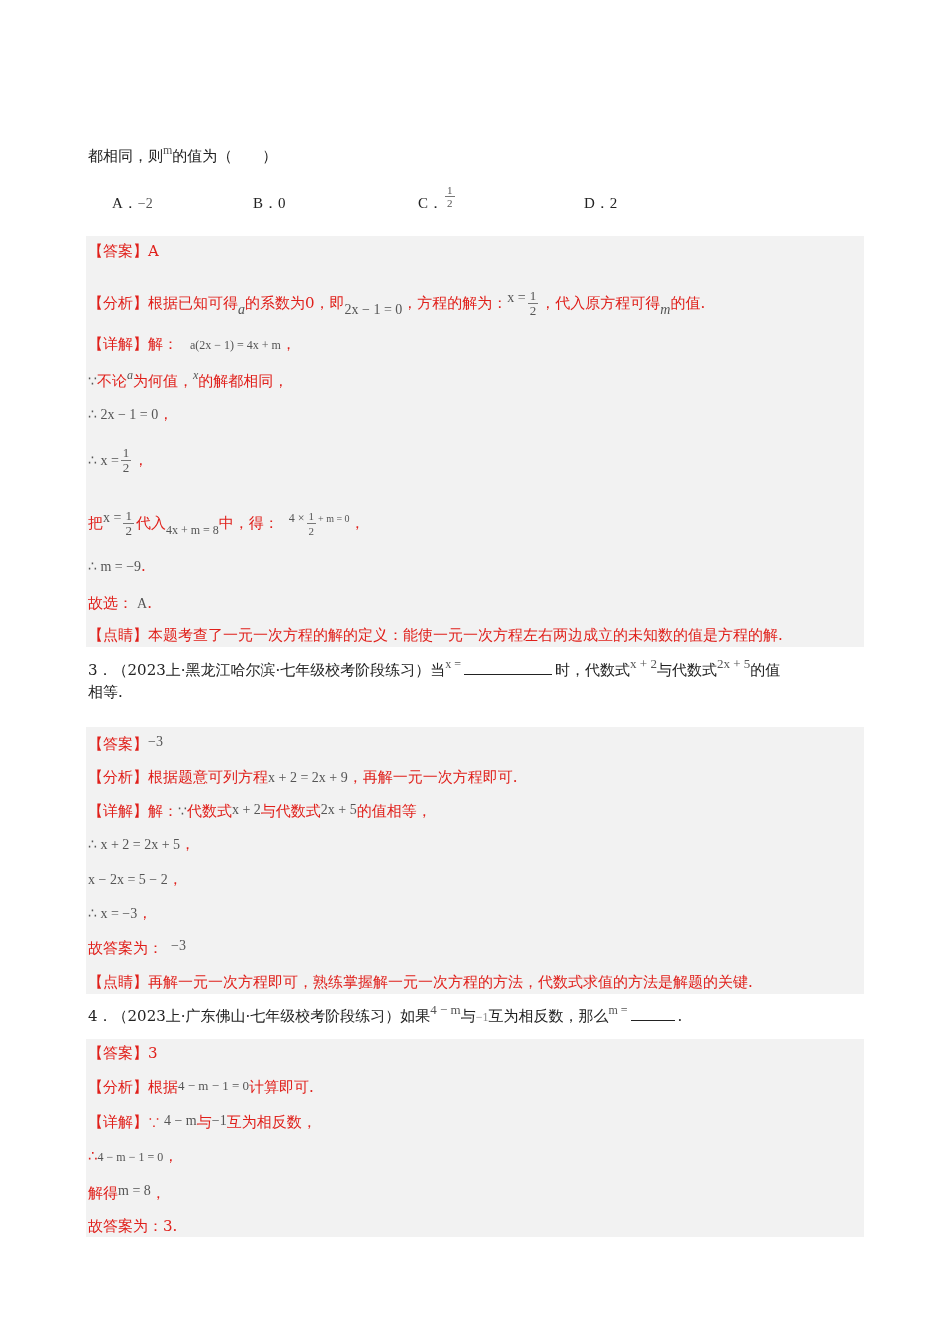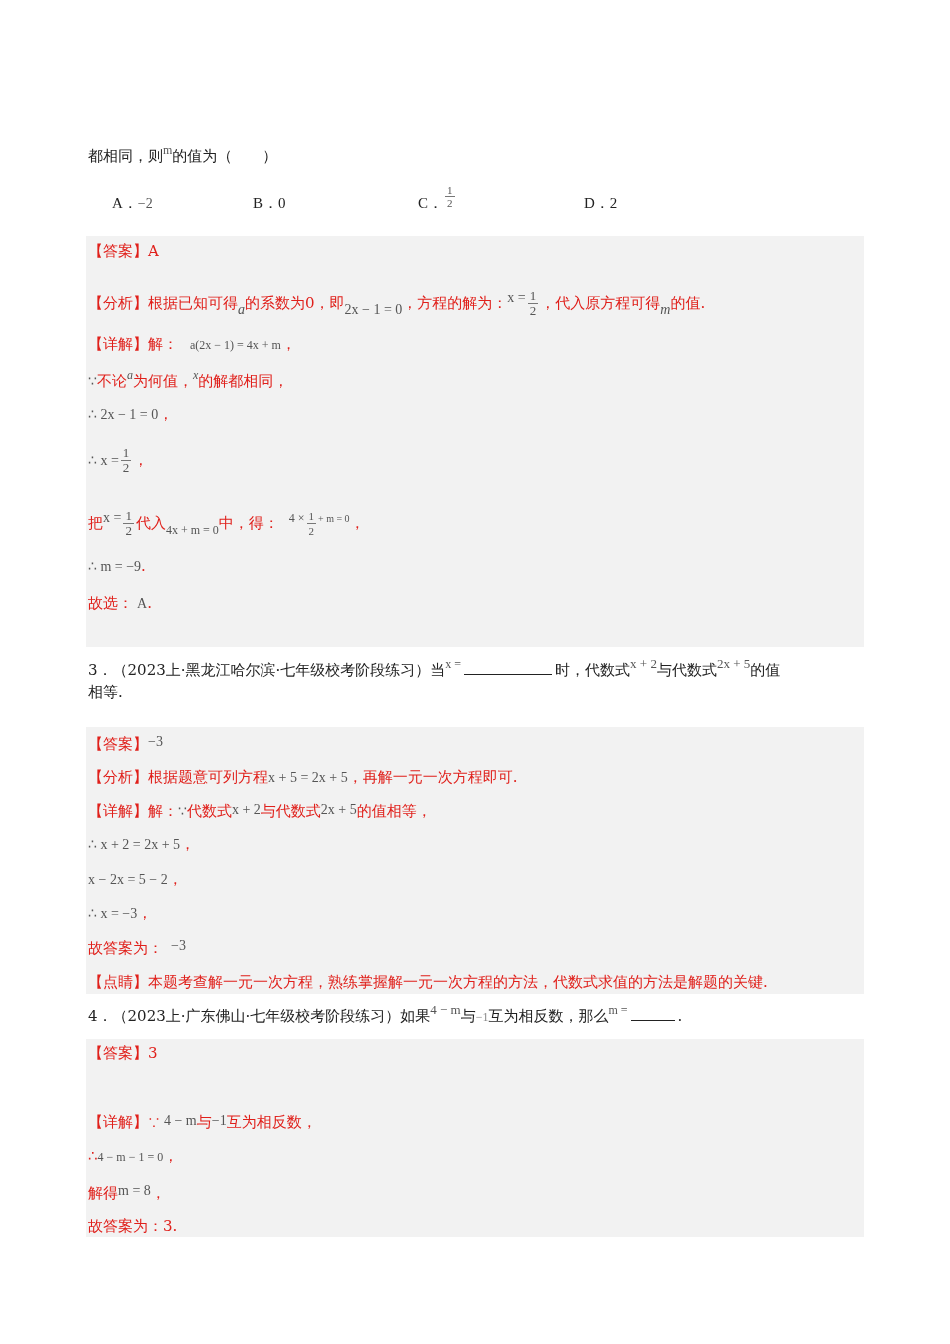--- a/index.html
+++ b/index.html
@@ -75,81 +75,87 @@
     <span class="math">∴ x =</span><span class="frac">
         <span class="num">1</span>
         <span>2</span>
       </span><span>，</span>
   </div>
 
   <div class="line red" style="top:482px;">
     <span>把</span><span class="math" style="position:relative;top:-6px;">x =</span><span class="frac">
         <span class="num">1</span>
         <span>2</span>
-      </span><span>代入</span><span class="math sub" style="font-size:12px;">4x + m = 0</span><span>中，得：</span><span class="math" style="margin-left:10px;font-size:12px;position:relative;top:-6px;">4 ×</span><span class="frac" style="font-size:11px;">
+      </span><span>代入</span><span class="math sub" style="font-size:12px;">4x + m = 8</span><span>中，得：</span><span class="math" style="margin-left:10px;font-size:12px;position:relative;top:-6px;">4 ×</span><span class="frac" style="font-size:11px;">
         <span class="num">1</span>
         <span>2</span>
       </span><span class="math" style="font-size:10px;position:relative;top:-6px;">+ m = 0</span><span>，</span>
   </div>
 
   <div class="line red" style="top:528px;">
     <span class="math">∴ m = −9</span><span>.</span>
   </div>
 
   <div class="line red" style="top:565px;">
     <span>故选：</span><span class="math" style="margin-left:4px;">A</span><span>.</span>
   </div>
 
+  <div class="line red" style="top:597px;">
+    <span class="tag">【点睛】</span><span>本题考查了一元一次方程的解的定义：能使一元一次方程左右两边成立的未知数的值是方程的解.</span>
+  </div>
 
   <div class="line black" style="top:632px;text-align:right;">
     <span>3．</span><span>（2023上·黑龙江哈尔滨·七年级校考阶段练习）</span><span>当</span><span class="math sup" style="font-size:12px;">x =</span><span class="blank" style="width:88px;margin:0 3px;"></span><span>时，代数式</span><span class="math sup" style="font-size:13px;">x + 2</span><span>与代数式</span><span class="math sup" style="font-size:13px;">2x + 5</span><span>的值</span>
   </div>
   <div class="line black" style="top:654px;">相等.</div>
 
   <div class="panel" style="top:700px;height:267px;"></div>
 
   <div class="line" style="top:706px;">
     <span class="tag">【答案】</span><span class="math" style="position:relative;top:-3px;">−3</span>
   </div>
 
   <div class="line red" style="top:739px;">
-    <span class="tag">【分析】</span><span>根据题意可列方程</span><span class="math">x + 5 = 2x + 5</span><span>，再解一元一次方程即可.</span>
+    <span class="tag">【分析】</span><span>根据题意可列方程</span><span class="math">x + 2 = 2x + 9</span><span>，再解一元一次方程即可.</span>
   </div>
 
   <div class="line red" style="top:773px;">
     <span class="tag">【详解】</span><span>解：</span><span class="math">∵</span><span>代数式</span><span class="math" style="position:relative;top:-2px;">x + 2</span><span>与代数式</span><span class="math" style="position:relative;top:-2px;">2x + 5</span><span>的值相等，</span>
   </div>
 
   <div class="line red" style="top:806px;">
     <span class="math">∴ x + 2 = 2x + 5</span><span>，</span>
   </div>
   <div class="line red" style="top:841px;">
     <span class="math">x − 2x = 5 − 2</span><span>，</span>
   </div>
   <div class="line red" style="top:875px;">
     <span class="math">∴ x = −3</span><span>，</span>
   </div>
   <div class="line red" style="top:910px;">
     <span>故答案为：</span><span class="math" style="margin-left:8px;position:relative;top:-3px;">−3</span>
   </div>
 
   <div class="line red" style="top:944px;">
-    <span class="tag">【点睛】</span><span>本题考查解一元一次方程，熟练掌握解一元一次方程的方法，代数式求值的方法是解题的关键.</span>
+    <span class="tag">【点睛】</span><span>再解一元一次方程即可，熟练掌握解一元一次方程的方法，代数式求值的方法是解题的关键.</span>
   </div>
 
   <div class="line black" style="top:978px;">
     <span>4．</span><span>（2023上·广东佛山·七年级校考阶段练习）</span><span>如果</span><span class="math sup" style="font-size:13px;">4 − m</span><span>与</span><span class="math" style="font-size:12px;color:#888;">−1</span><span>互为相反数，那么</span><span class="math sup" style="font-size:12px;">m =</span><span class="blank" style="width:44px;margin:0 3px;"></span><span>.</span>
   </div>
 
   <div class="panel" style="top:1012px;height:198px;"></div>
 
   <div class="line" style="top:1015px;">
     <span class="tag">【答案】</span><span class="red">3</span>
   </div>
 
+  <div class="line red" style="top:1049px;">
+    <span class="tag">【分析】</span><span>根据</span><span class="math" style="font-size:13px;position:relative;top:-2px;">4 − m − 1 = 0</span><span>计算即可.</span>
+  </div>
 
   <div class="line red" style="top:1084px;">
     <span class="tag">【详解】</span><span>∵</span><span class="math" style="margin-left:4px;position:relative;top:-2px;">4 − m</span><span>与</span><span class="math" style="position:relative;top:-2px;">−1</span><span>互为相反数，</span>
   </div>
 
   <div class="line red" style="top:1118px;">
     <span>∴</span><span class="math" style="font-size:12px;">4 − m − 1 = 0</span><span>，</span>
   </div>
 
   <div class="line red" style="top:1155px;">

